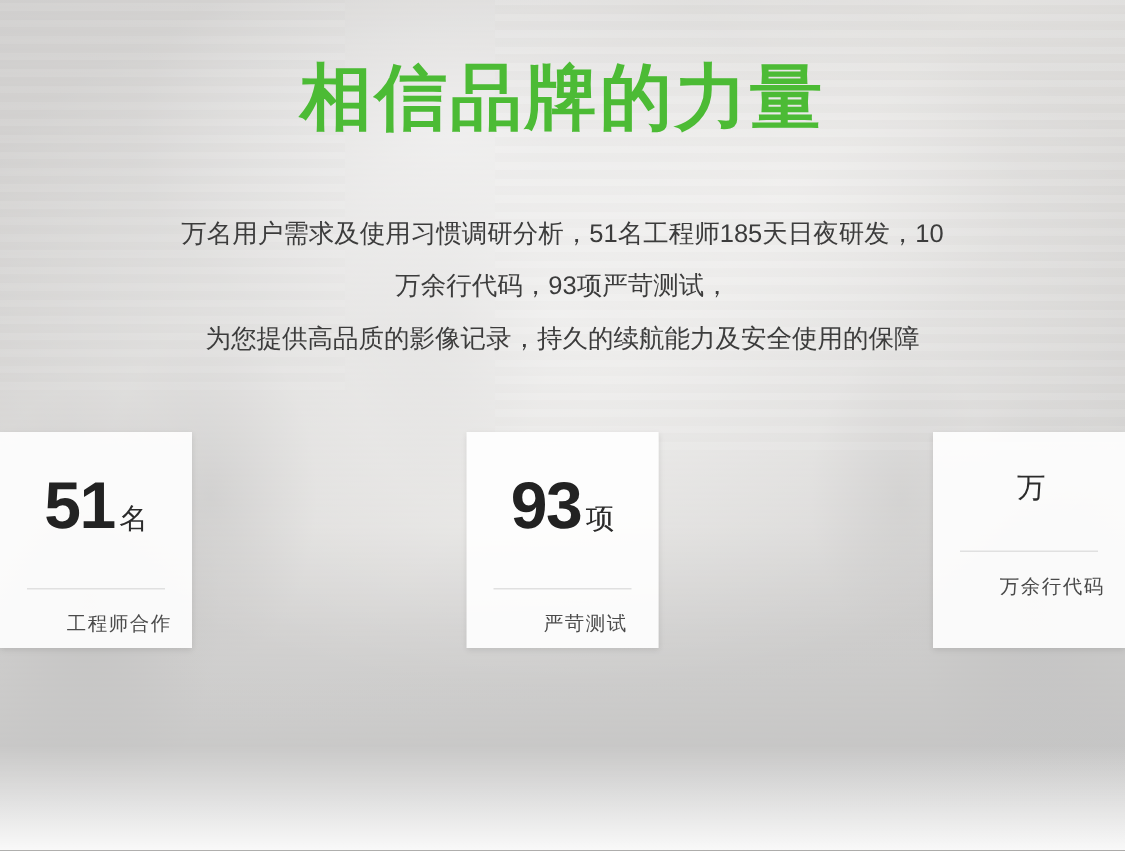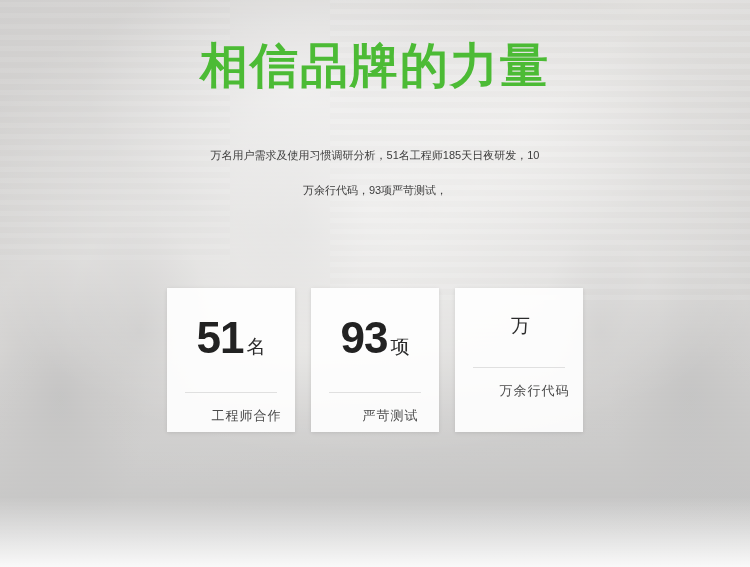--- a/index.html
+++ b/index.html
@@ -105,33 +105,33 @@
     letter-spacing: 2px;
     font-family: "Liberation Sans", sans-serif;
   }
 
   .subcopy {
     position: absolute;
     top: 138px;
     left: 50px;
     width: 650px;
     text-align: center;
-    font-size: 11px;
+    font-size: 17px;
     line-height: 35px;
     color: #3c3c3c;
     font-family: "Liberation Sans", sans-serif;
   }
 
   .cards {
     position: absolute;
     top: 288px;
     left: 0;
     width: 750px;
     display: flex;
-    justify-content: center;
+    justify-content: space-between;
     gap: 16px;
   }
 
   .card {
     width: 128px;
     height: 144px;
     background: rgba(255,255,255,0.90);
     box-shadow: 0 1px 4px rgba(0,0,0,0.10);
     display: flex;
     flex-direction: column;
@@ -197,20 +197,21 @@
   <div class="veil-soft"></div>
   <div class="bottom-fade"></div>
 
   <div class="content">
 
     <div class="headline" style="color: rgb(76, 187, 53);">相信品牌的力量</div>
 
     <div class="subcopy">
       <div>万名用户需求及使用习惯调研分析，51名工程师185天日夜研发，10</div>
       <div>万余行代码，93项严苛测试，</div>
+      <div>为您提供高品质的影像记录，持久的续航能力及安全使用的保障</div>
     </div>
 
     <div class="cards">
 
       <div class="card">
         <div class="card-value">
           <span class="card-num">51</span>
           <span class="card-unit">名</span>
         </div>
         <div class="card-divider"></div>

